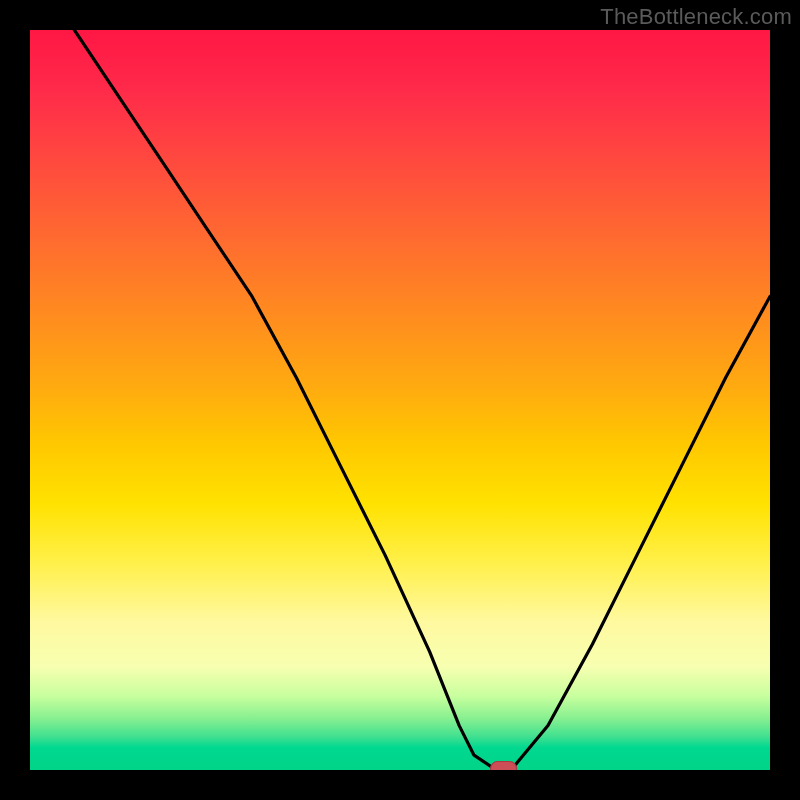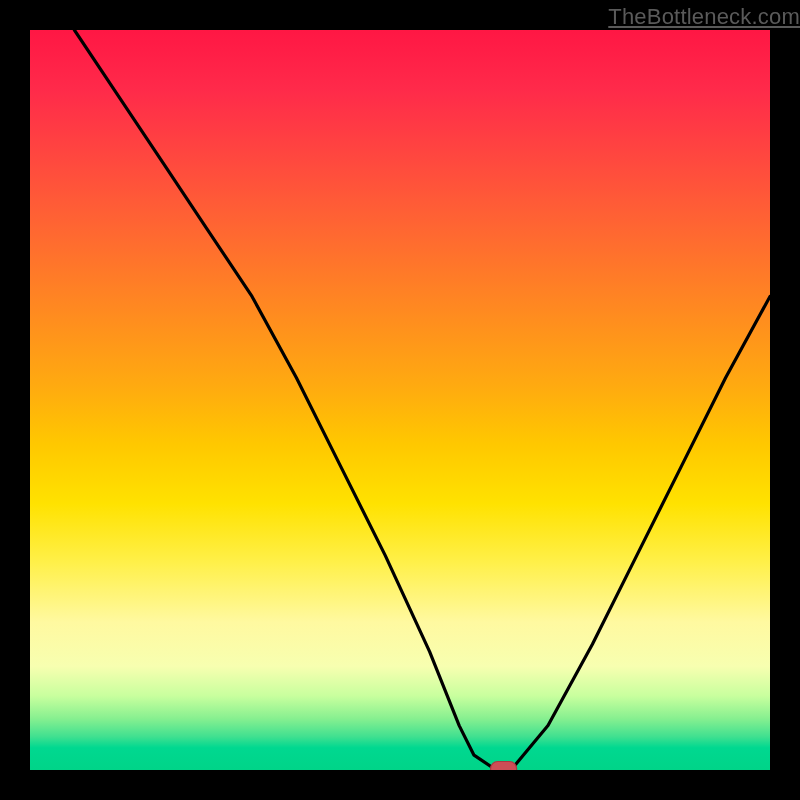--- a/index.html
+++ b/index.html
@@ -46,27 +46,26 @@
   .plot-svg {
     position: absolute;
     left: 0;
     top: 0;
     width: 740px;
     height: 740px;
   }
   .watermark {
     position: absolute;
     top: 4px;
-    right: 0;
+    right: 8px;
     color: #5a5a5a;
     font-size: 22px;
     font-weight: 500;
     letter-spacing: 0.2px;
     user-select: none;
-    text-decoration: underline;
   }
   .marker {
     fill: #cc4e56;
     stroke: #a93a42;
     stroke-width: 1.2;
   }
 </style>
 </head>
 <body>
 

